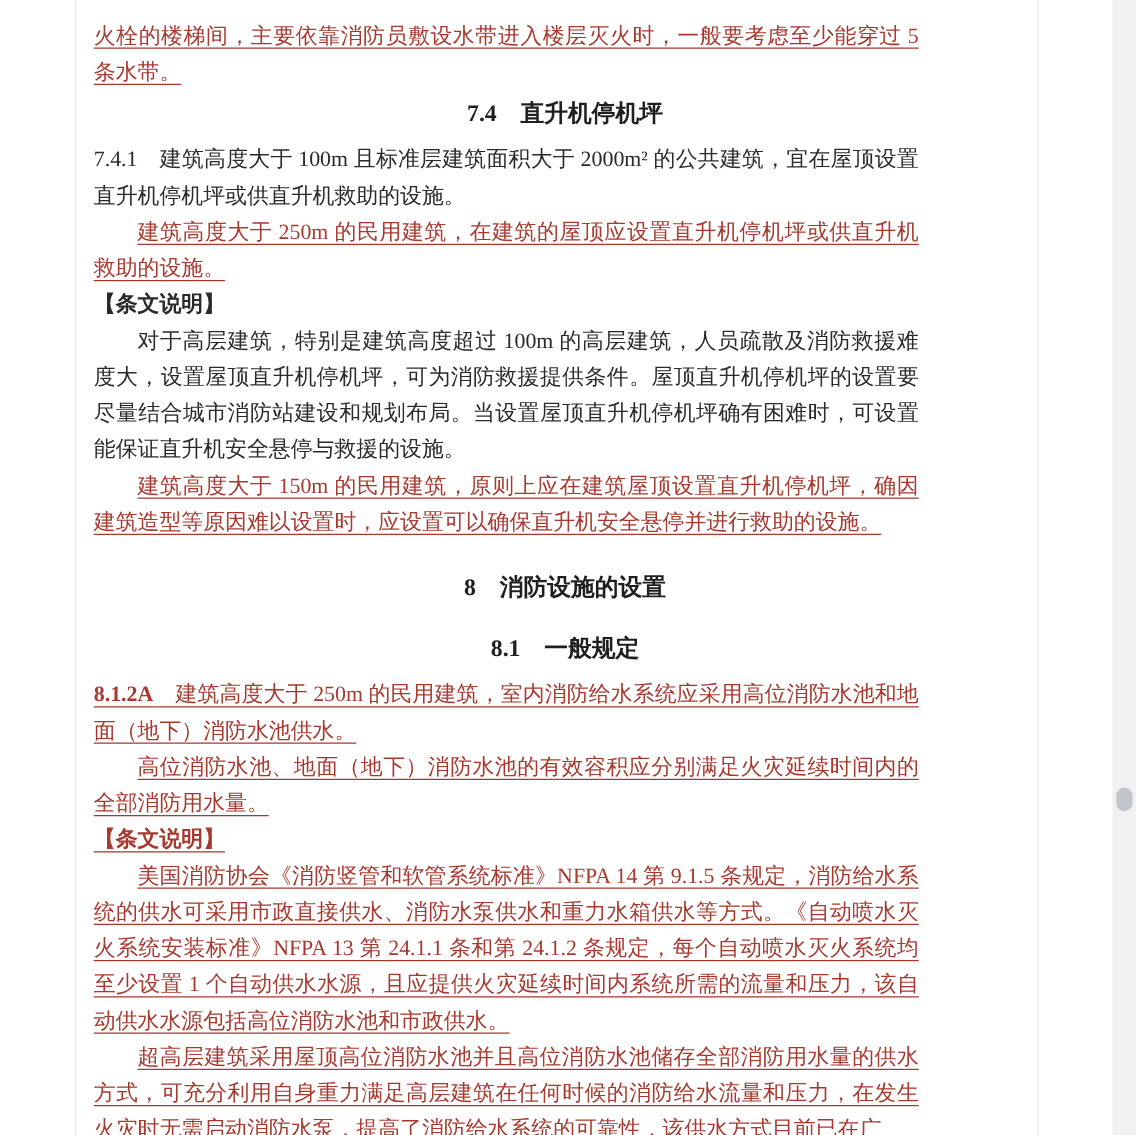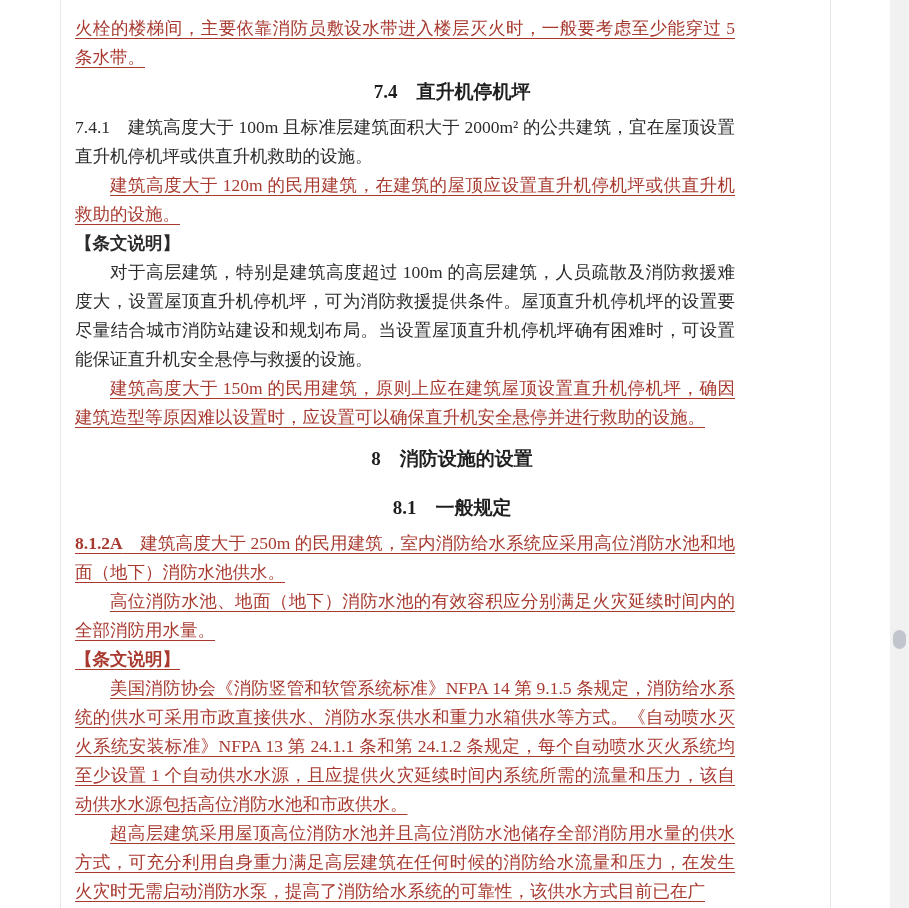--- a/index.html
+++ b/index.html
@@ -51,21 +51,21 @@
     left: 47px;
     margin: 0;
     text-align: center;
     font-weight: bold;
     color: #1f1f1f;
     font-size: 19px;
     line-height: 30px;
     text-decoration: none;
   }
   .h-74  { margin-top: 5px;  margin-bottom: 6px; }
-  .h-8   { margin-top: 12px; margin-bottom: 0; }
+  .h-8   { margin-top: 24px; margin-bottom: 0; }
   .h-81  { margin-top: 19px;  margin-bottom: 6px; }
   .scrollbar-track {
     position: absolute;
     right: 0;
     top: 0;
     width: 19px;
     height: 908px;
     background: #f1f1f2;
   }
   .scrollbar-thumb {
@@ -87,21 +87,21 @@
   <div class="page-edge right" style="background: rgb(232, 232, 232);"></div>
 
   <div class="content" style="color: rgb(42, 42, 42);">
 
     <p class="red" style="color: rgb(168, 57, 47);">火栓的楼梯间，主要依靠消防员敷设水带进入楼层灭火时，一般要考虑至少能穿过 5 条水带。</p>
 
     <h3 class="h2 h-74">7.4　直升机停机坪</h3>
 
     <p>7.4.1　建筑高度大于 100m 且标准层建筑面积大于 2000m² 的公共建筑，宜在屋顶设置直升机停机坪或供直升机救助的设施。</p>
 
-    <p class="red indent" style="color: rgb(168, 57, 47);">建筑高度大于 120m 的民用建筑，在建筑的屋顶应设置直升机停机坪或供直升机救助的设施。</p>
+    <p class="red indent" style="color: rgb(168, 57, 47);">建筑高度大于 250m 的民用建筑，在建筑的屋顶应设置直升机停机坪或供直升机救助的设施。</p>
 
     <p class="label">【条文说明】</p>
 
     <p class="indent">对于高层建筑，特别是建筑高度超过 100m 的高层建筑，人员疏散及消防救援难度大，设置屋顶直升机停机坪，可为消防救援提供条件。屋顶直升机停机坪的设置要尽量结合城市消防站建设和规划布局。当设置屋顶直升机停机坪确有困难时，可设置能保证直升机安全悬停与救援的设施。</p>
 
     <p class="red indent" style="color: rgb(168, 57, 47);">建筑高度大于 150m 的民用建筑，原则上应在建筑屋顶设置直升机停机坪，确因建筑造型等原因难以设置时，应设置可以确保直升机安全悬停并进行救助的设施。</p>
 
     <h2 class="h1 h-8">8　消防设施的设置</h2>
 
     <h3 class="h2 h-81">8.1　一般规定</h3>

